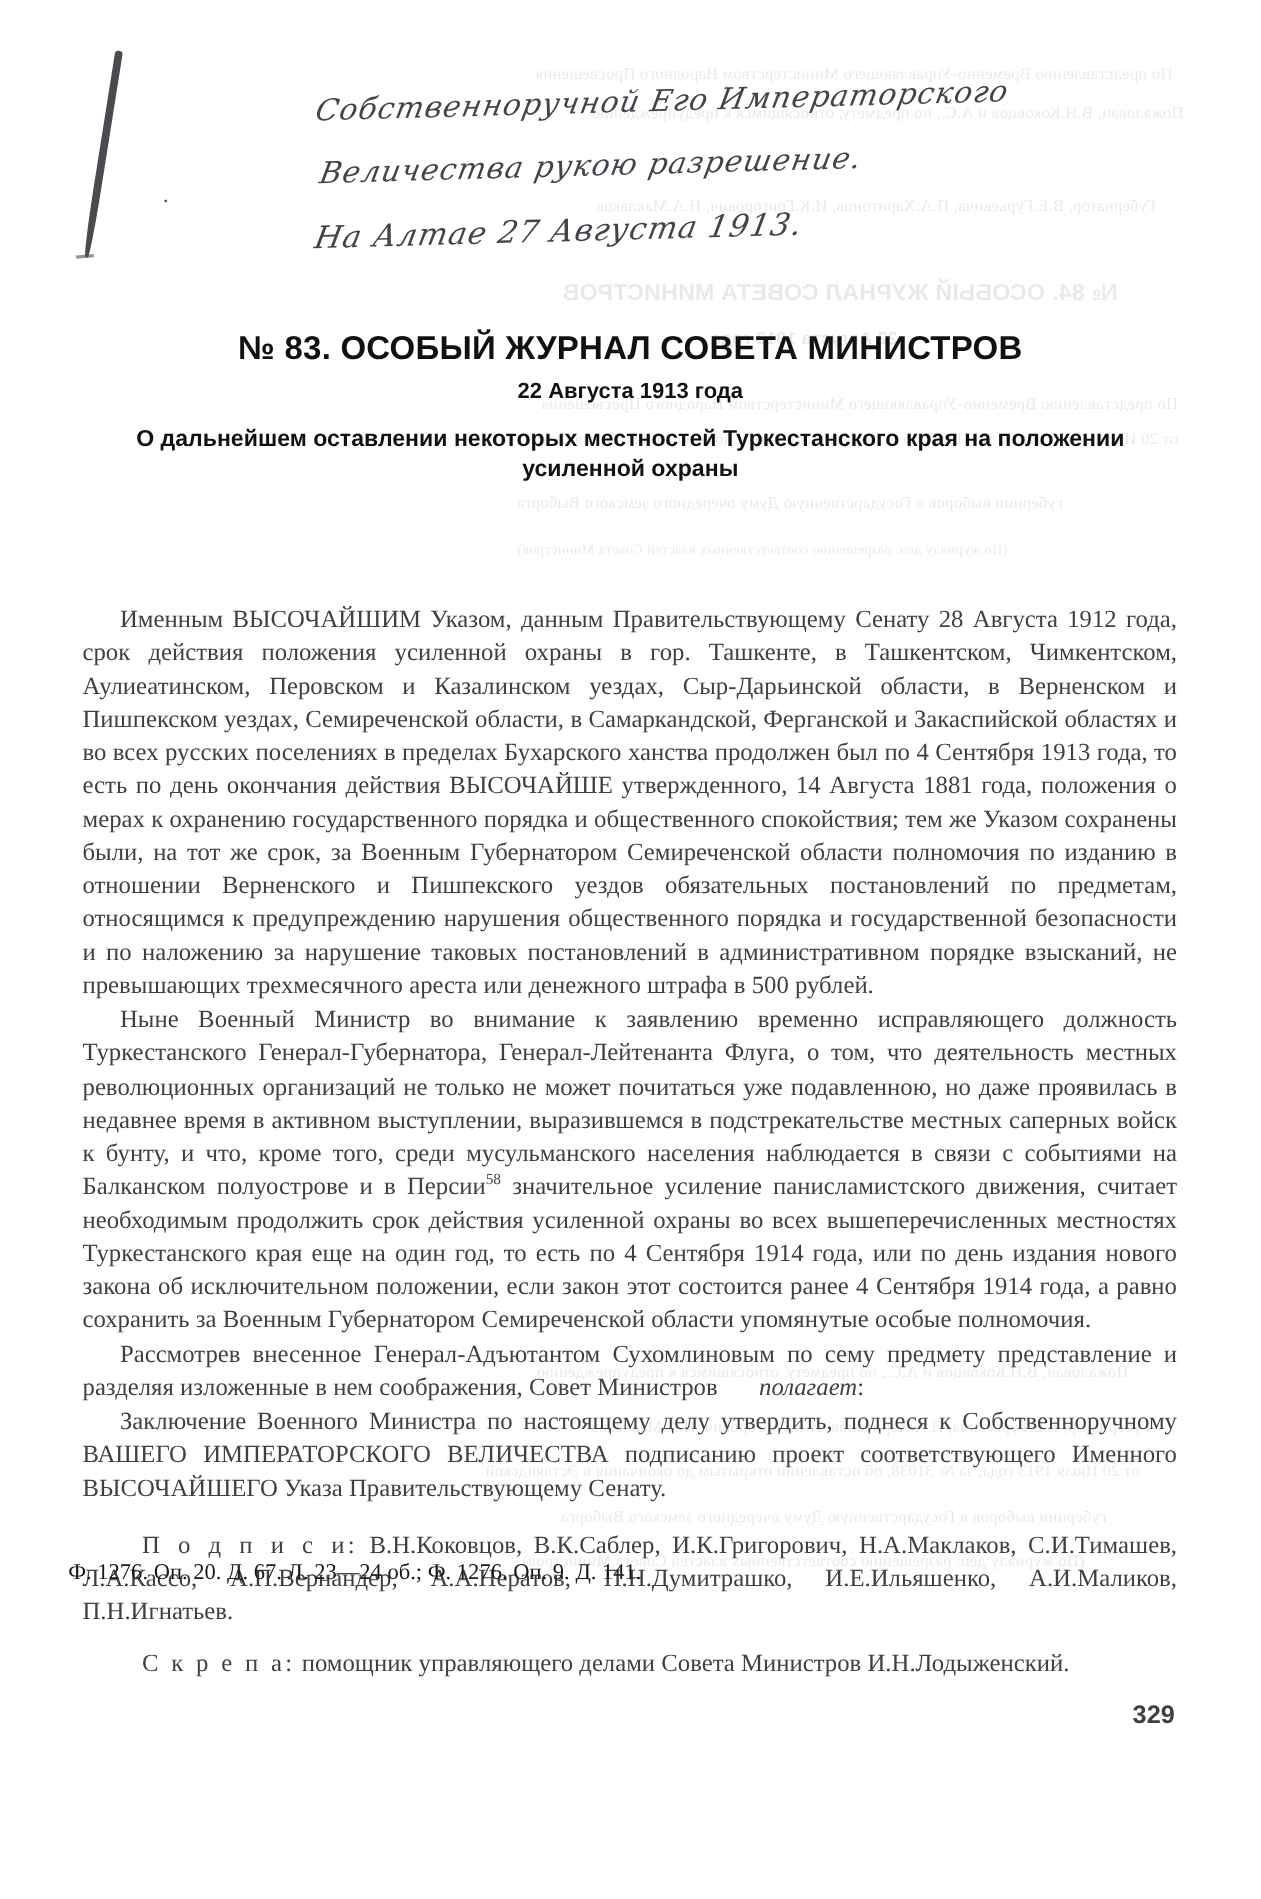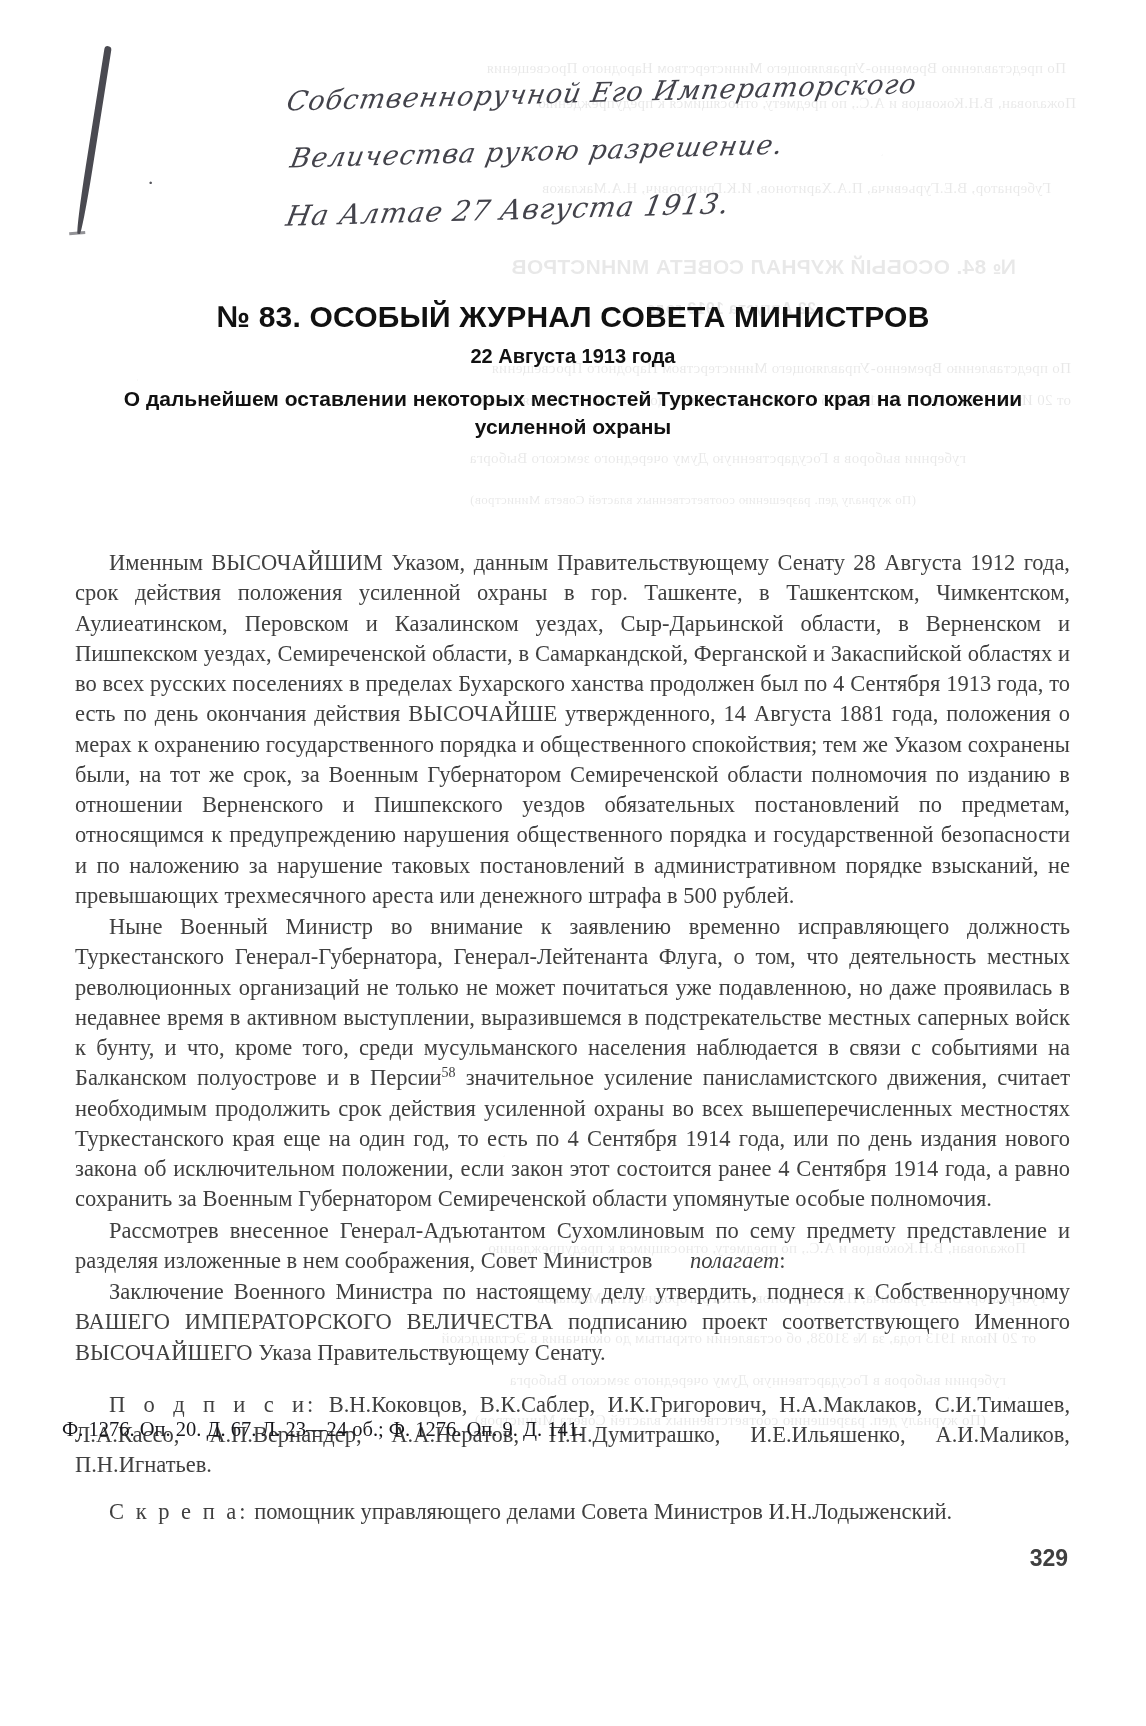--- a/index.html
+++ b/index.html
@@ -152,21 +152,21 @@
     text-indent: 34px;
   }
   .body-text p + p { margin-top: 1px; }
   .sup { font-size: 14px; vertical-align: super; }
   .ital { font-style: italic; margin-left: 32px; }
 
   .sig-block {
     margin-top: 22px;
   }
   .sig-block p { text-indent: 34px; }
-  .sig-label { letter-spacing: 3px; }
+  .sig-label { letter-spacing: 3px; margin-left: 20px; }
   .skrepa {
     margin-top: 16px;
   }
   .skrepa p { text-indent: 34px; }
 
   
   .refs {
     position: absolute;
     left: 62px;
     top: 1415px;

